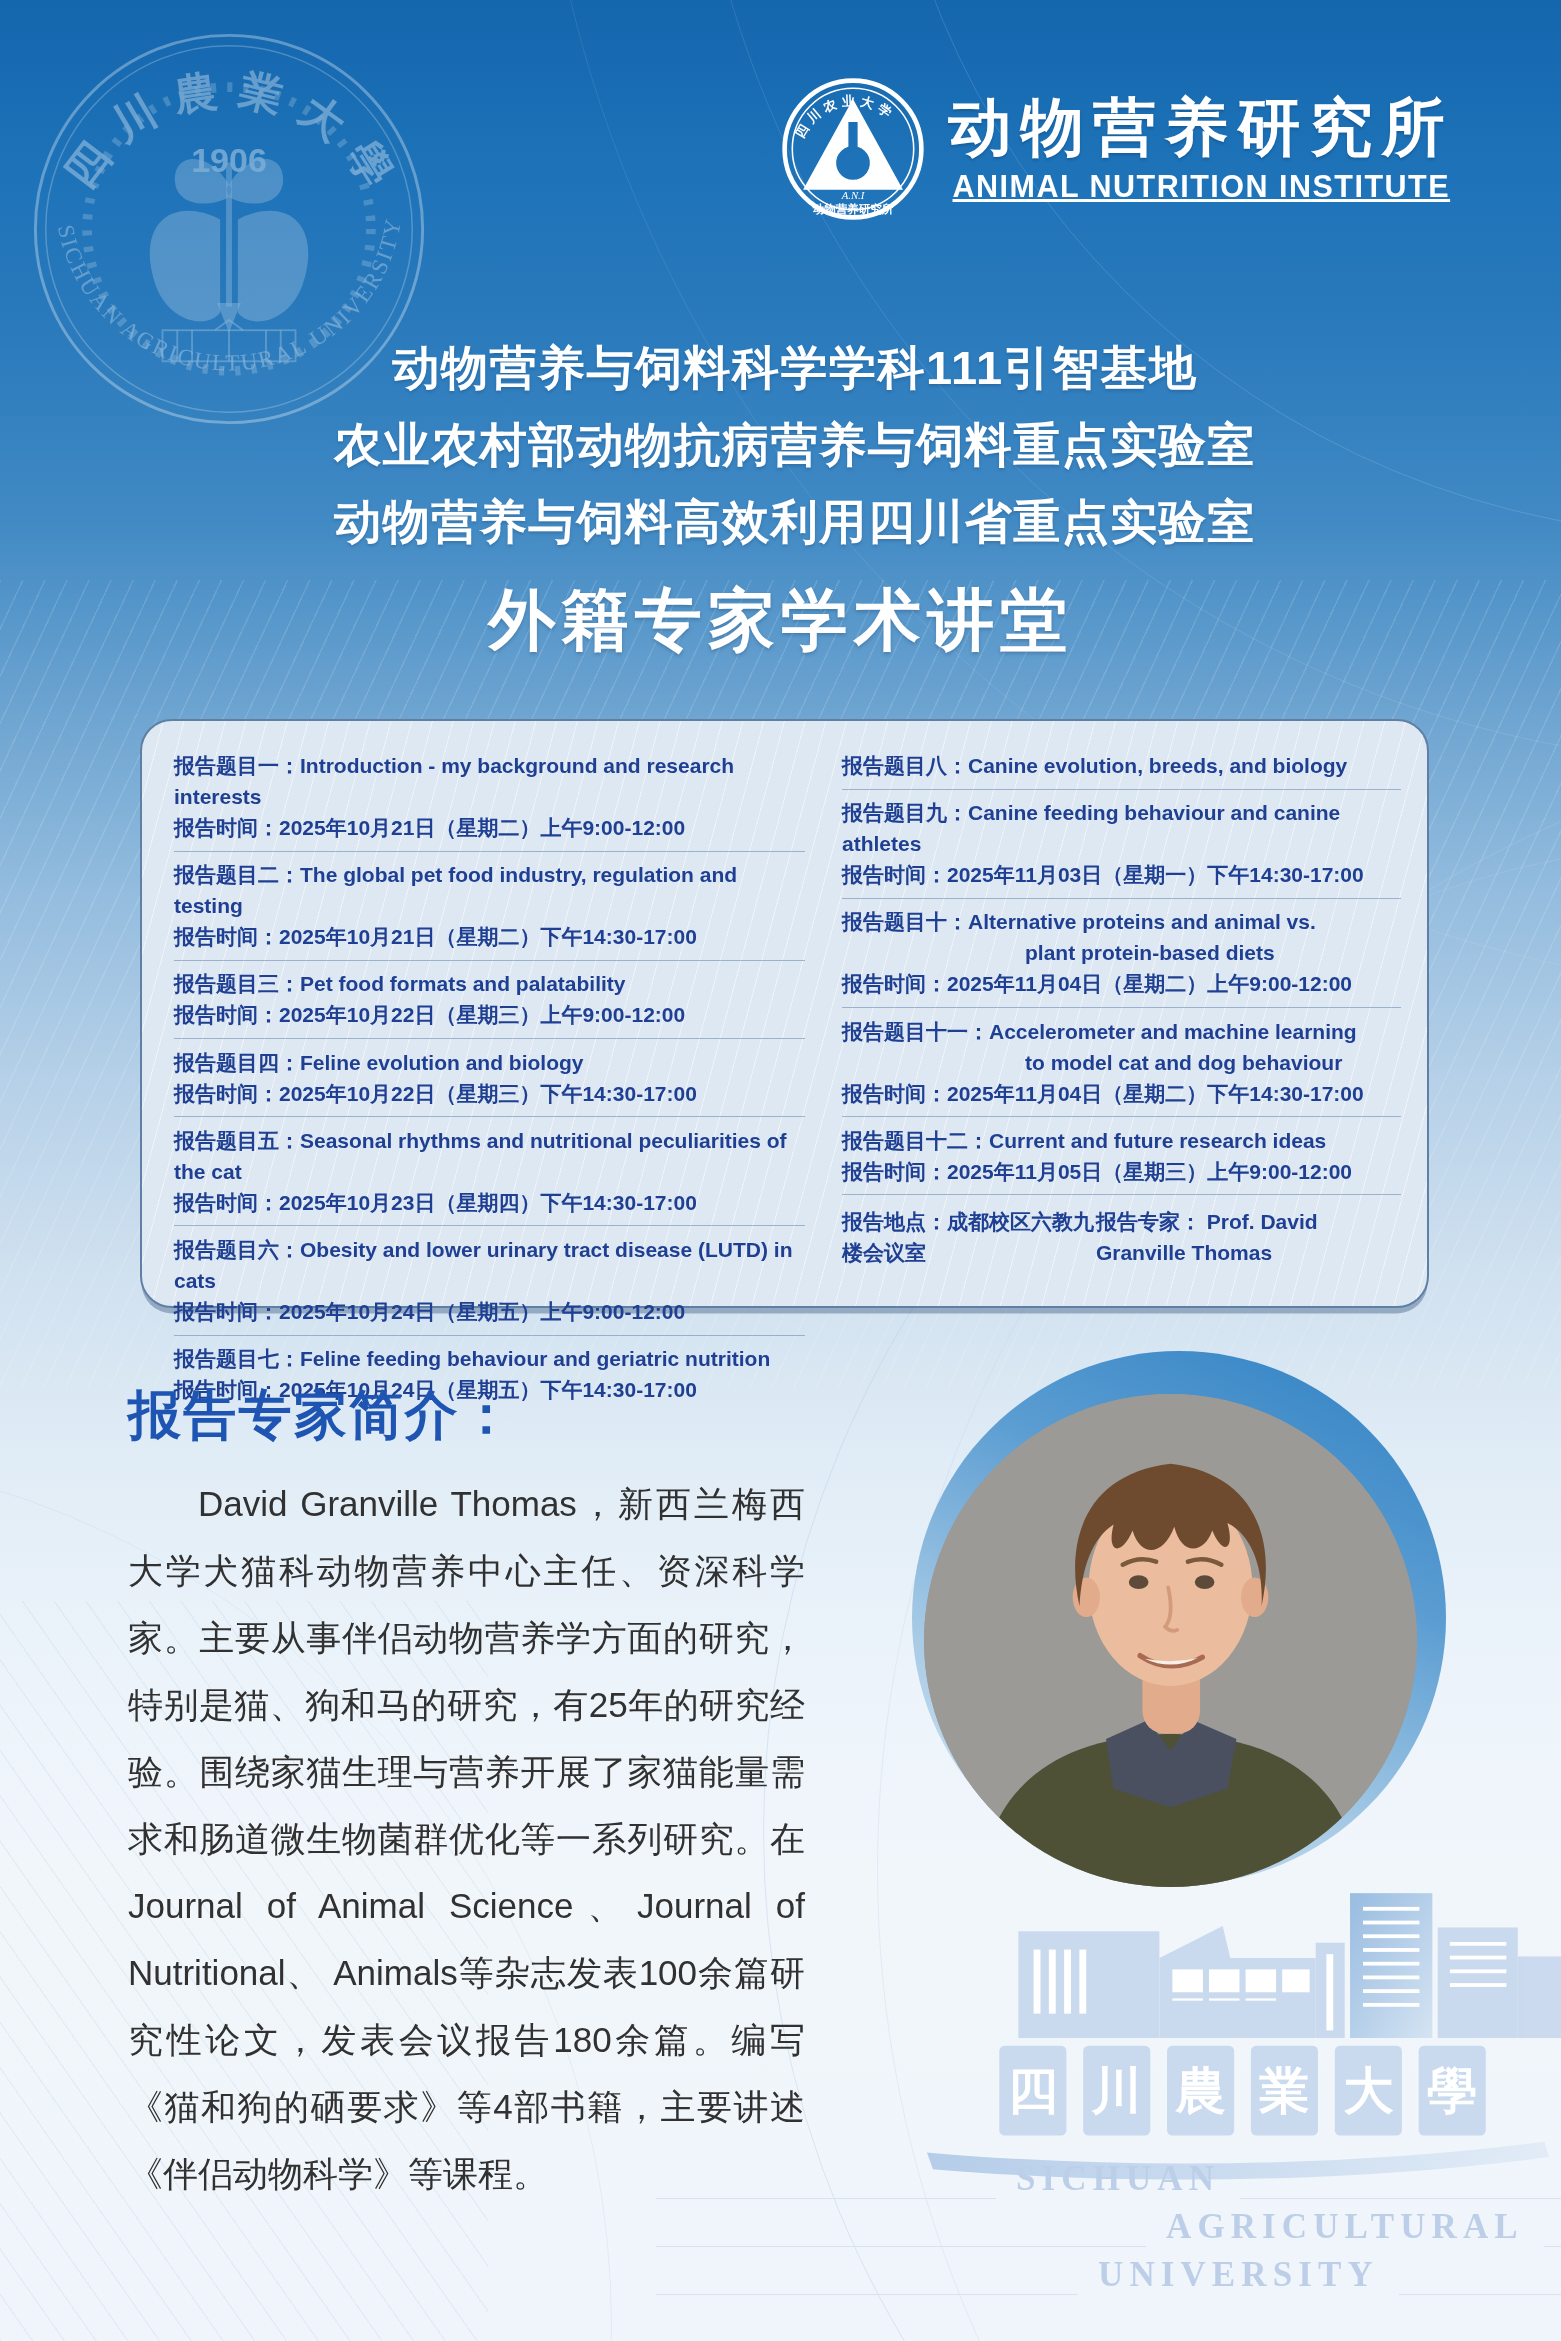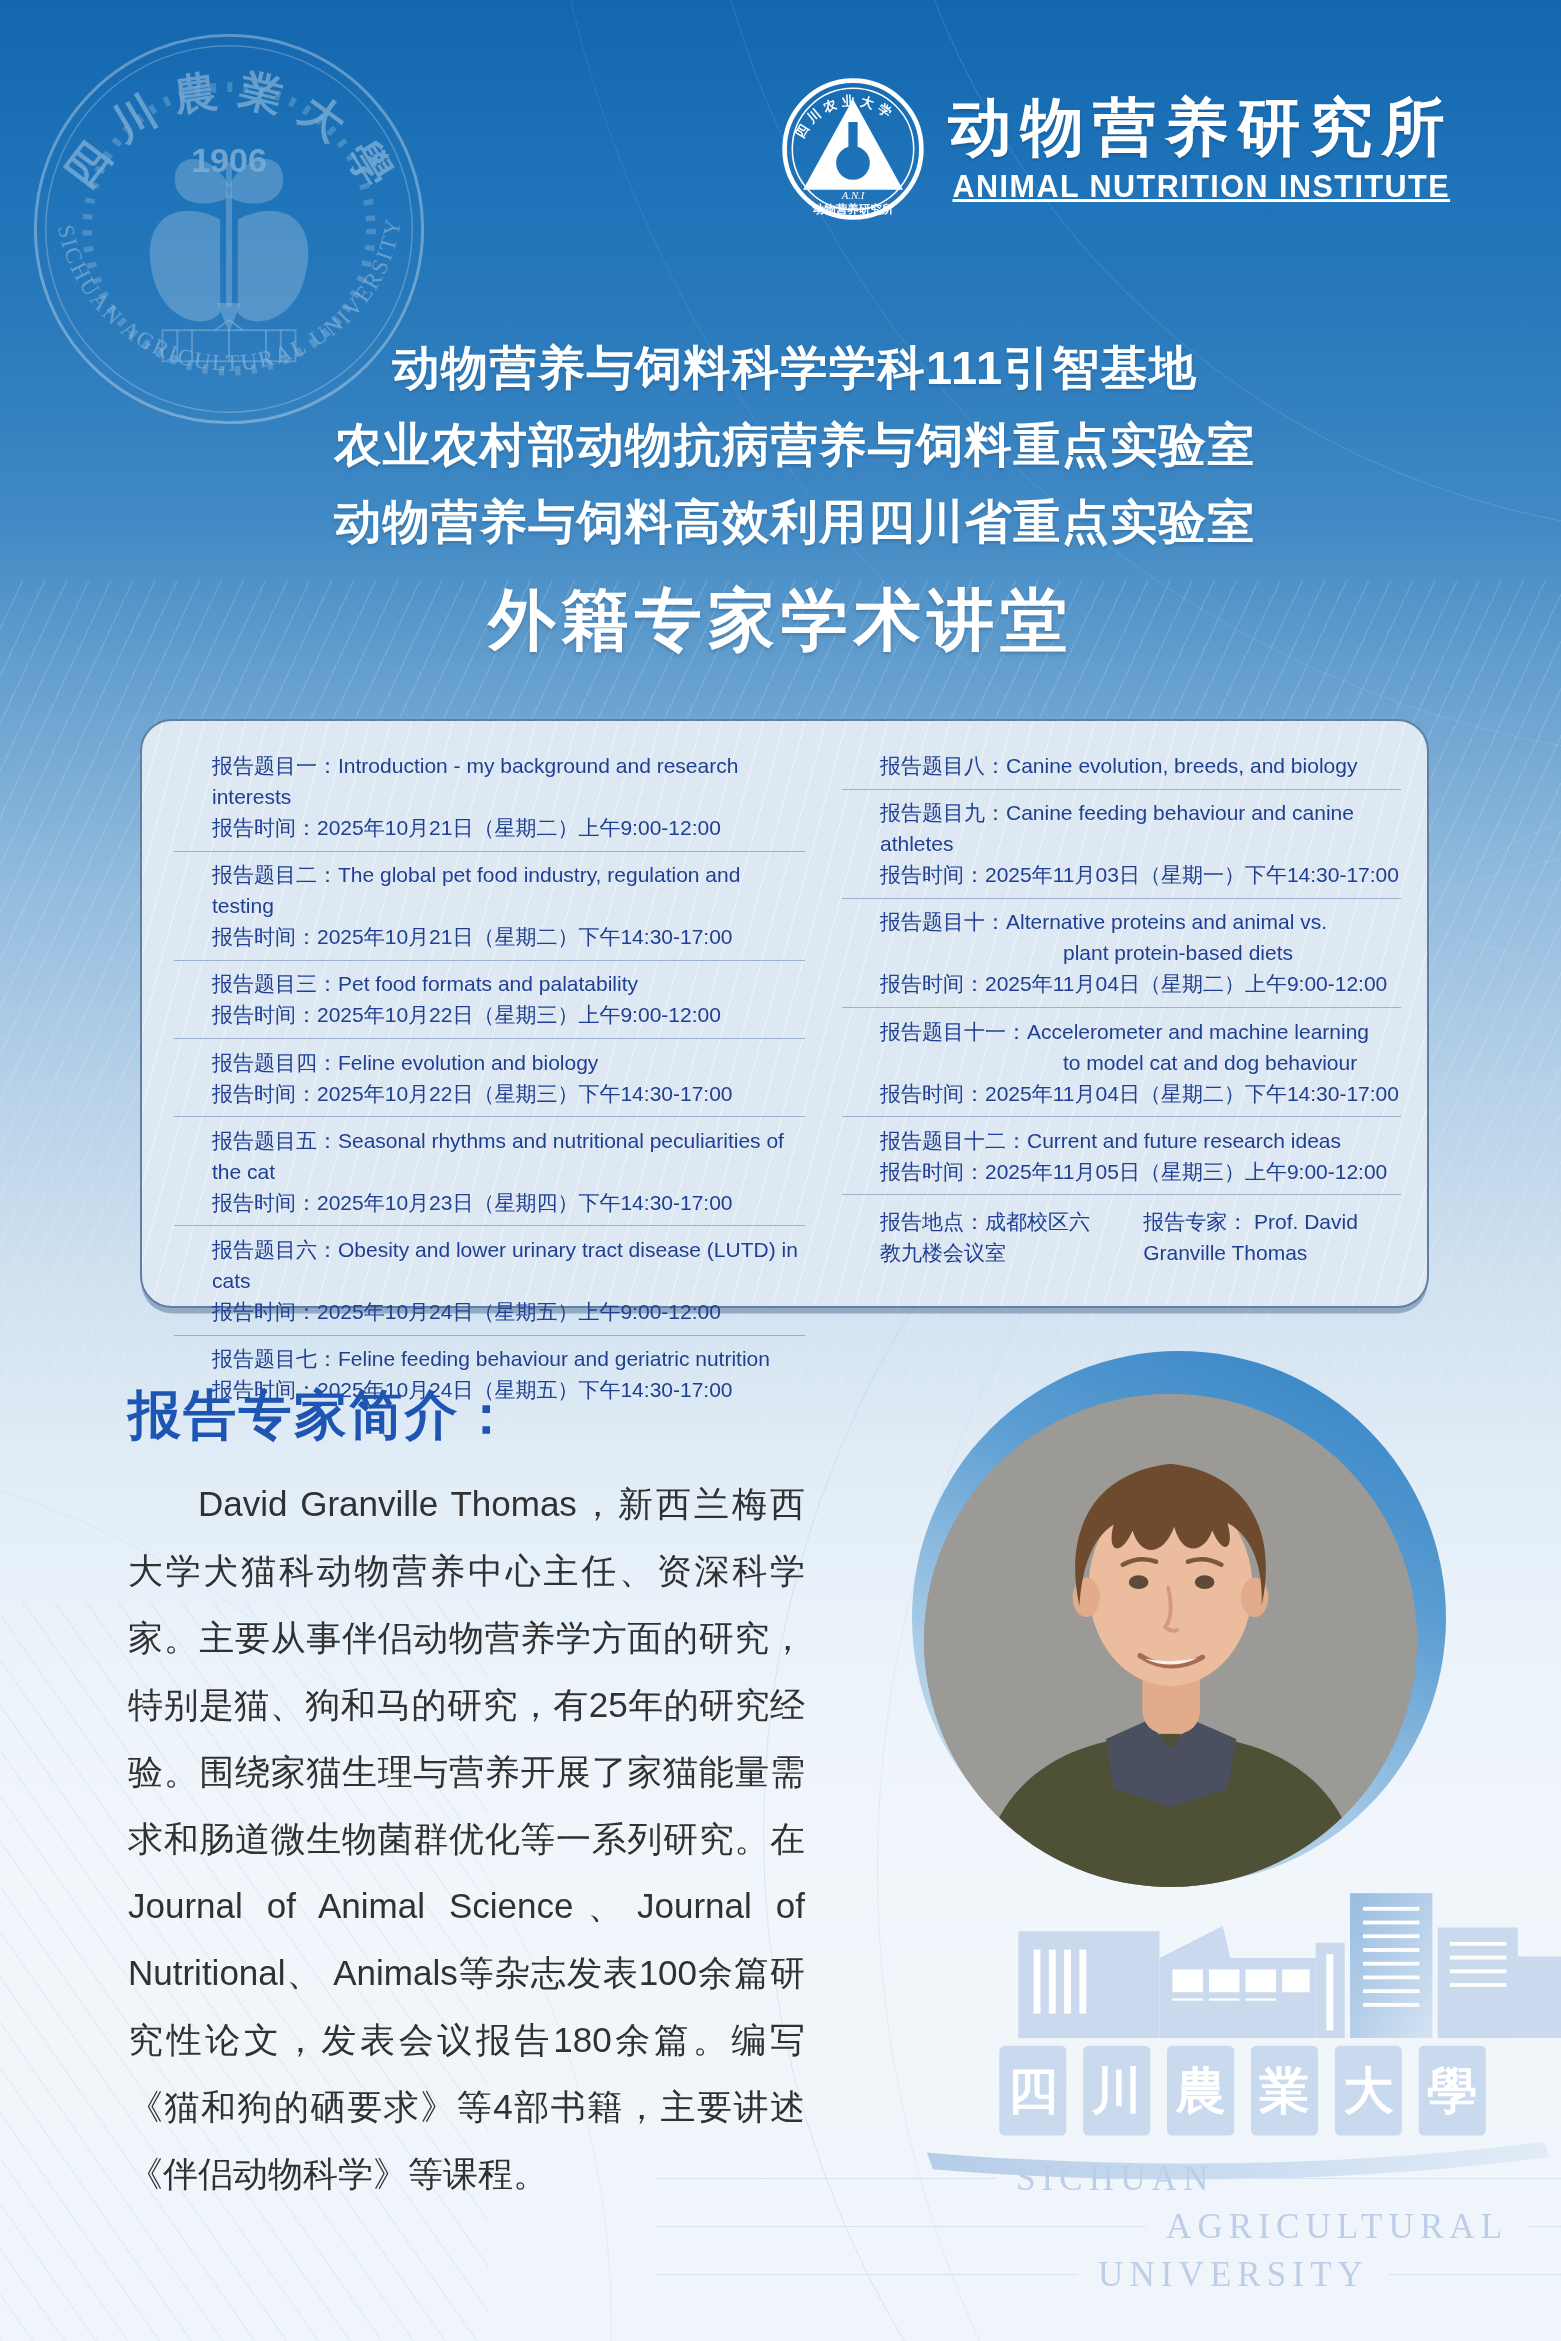--- a/index.html
+++ b/index.html
@@ -41,40 +41,40 @@
   .schedule{position:absolute;left:140px;top:719px;width:1289px;height:589px;
     background:#dde8f3;border:2.3px solid #5f7fa5;border-radius:32px;box-sizing:border-box;
     box-shadow:0 6.9px 0 -1.5px rgba(70,100,140,.45);}
   .schedule::before{content:"";position:absolute;inset:0;border-radius:29px;
     background:repeating-linear-gradient(105deg,rgba(255,255,255,.45) 0 1.1px,transparent 1.1px 20px);}
   .cols{position:relative;display:flex;padding:29px 26px 17px 32px;gap:37px;height:100%;box-sizing:border-box;}
   .col{display:flex;flex-direction:column;}
   .col-left{width:631px;flex:none;}
   .col-right{flex:1;}
   .s-item{display:flex;flex-direction:column;}
-  .s-t,.s-time,.s-foot{font-size:21px;line-height:31px;font-weight:400;color:#1f3f93;margin-left:38px;}
+  .s-t,.s-time,.s-foot{font-size:21px;line-height:31px;font-weight:700;color:#1f3f93;}
   .s-t2{padding-left:183px;}
   .sep{border-top:1.5px solid rgba(92,122,168,.5);margin:7.6px 0;}
   .col-left .s-item:last-child .sep{display:none;}
   .s-footer{margin-top:3.1px;display:flex;}
   
   .bio-heading{position:absolute;left:128px;top:1380px;font-size:53px;font-weight:800;
     color:#1e55b3;letter-spacing:2.3px;}
   .bio-text{position:absolute;left:128px;top:1470px;width:677px;font-size:35px;line-height:67px;
     color:#313131;text-align:justify;text-indent:2em;}
   
   .photo-ring{position:absolute;left:912px;top:1351px;width:534px;height:534px;border-radius:50%;
     background:linear-gradient(205deg,#2e80c3 0%,#5b9dd2 35%,#a8cbe6 68%,#dcebf5 100%);}
   .portrait{position:absolute;left:924px;top:1394px;width:493px;height:493px;border-radius:50%;
     overflow:hidden;background:#9b9a96;}
   
   .campus{position:absolute;left:904px;top:1884px;}
-  .uni-row{position:absolute;display:flex;align-items:center;height:41px;
+  .uni-row{position:absolute;display:flex;align-items:flex-end;height:41px;
     font-family:"Liberation Serif","DejaVu Serif",serif;color:#bdcfe8;font-size:35px;
-    letter-spacing:6.1px;white-space:nowrap;}
+    letter-spacing:6.1px;white-space:nowrap;font-weight:bold;}
   .uni-row .wline{height:0;border-top:1.5px solid #d8e2f0;}
   .row-sichuan{left:656px;top:2158px;width:906px;}
   .row-agricultural{left:656px;top:2206px;width:906px;}
   .row-university{left:656px;top:2254px;width:906px;}
   .wline.grow{flex:1;}
   .uni-word{padding:0 20px;}
 </style>
 </head>
 <body>
 

